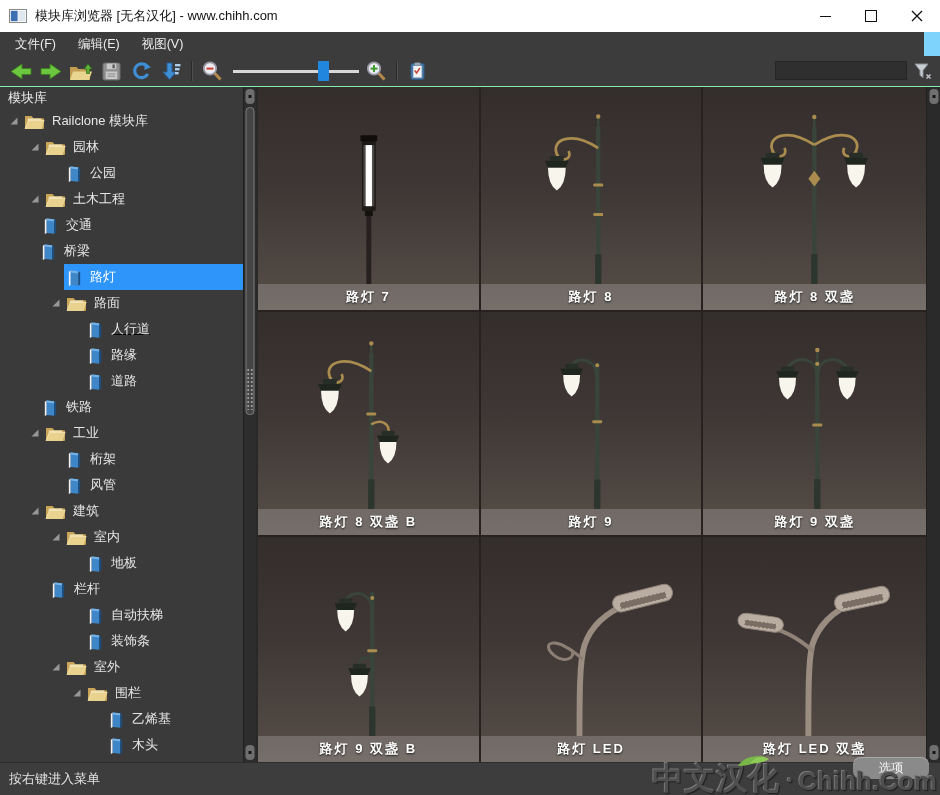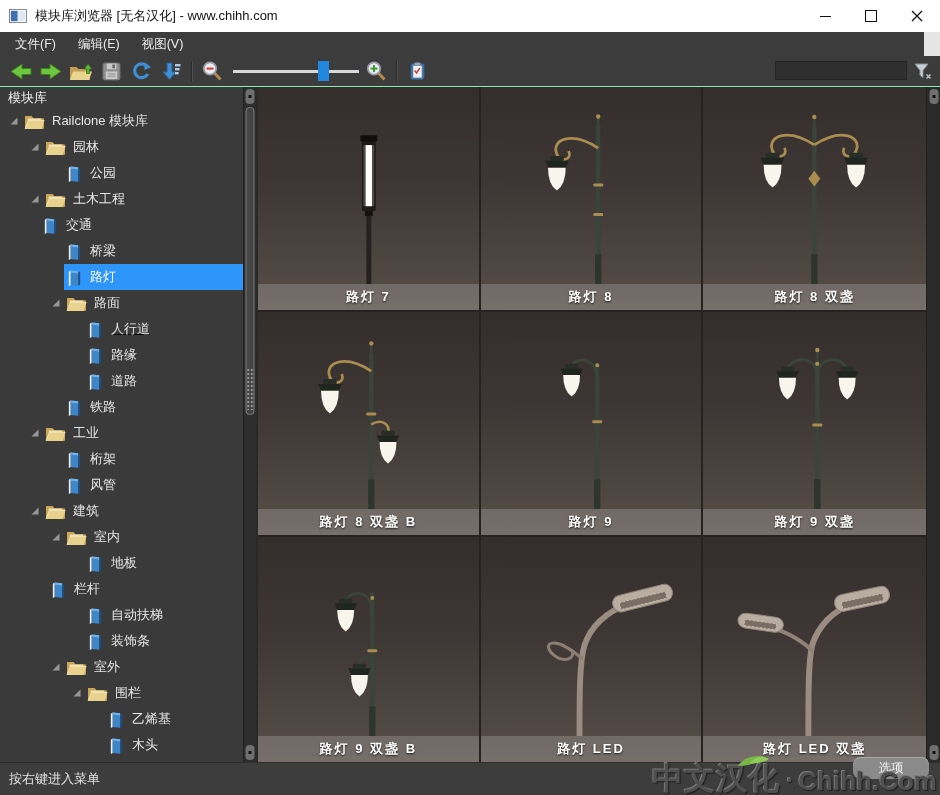--- a/index.html
+++ b/index.html
@@ -1,16 +1,16 @@
 <!DOCTYPE html>
 <html><head>
 <meta charset="utf-8">
 <style>
   html,body{margin:0;padding:0;background:#222;}
-  .window{position:relative;width:940px;height:795px;overflow:hidden;background:#e5e5e5;
+  .window{position:relative;width:940px;height:795px;overflow:hidden;background:#7dd3fc;
           font-family:"Liberation Sans",sans-serif;user-select:none;}
   
   .titlebar{position:absolute;top:0;left:0;right:0;height:32px;background:#ffffff;
             display:flex;align-items:center;}
   .title-icon{margin-left:9px;display:flex;}
   .title-text{margin-left:8px;font-size:13px;color:#111;}
   .win-controls{margin-left:auto;display:flex;height:100%;}
   .win-btn{width:46px;height:100%;display:flex;align-items:center;justify-content:center;color:#111;}
   .glyph-min{width:11px;height:0;border-top:1.5px solid #111;}
   .glyph-max{width:10px;height:10px;border:1.4px solid #111;}
@@ -279,49 +279,49 @@
                 <svg width="17" height="19" viewBox="0 0 18 19">
                   <path d="M3,3.5 L5,2 L5,17.5 L3,18.5 Z" fill="#eef2f6"></path>
                   <path d="M5,2 L13,2.8 L13,18.2 L5,17.5 Z" fill="#3f86c9"></path>
                   <path d="M5,2 L13,2.8 L13,5.2 L5,4.2 Z" fill="#73b2e6"></path>
                   <path d="M13,2.8 L15,4.2 L15,17 L13,18.2 Z" fill="#1c4f80"></path>
                 </svg>
               </span>
               <span class="row-label">交通</span>
             </span>
           </div>
+          <div class="tree-row" style="padding-left: 22px;">
+            <span class="expander"></span>
+            <span class="row-main">
+              <span class="ticon">
+                <svg width="17" height="19" viewBox="0 0 18 19">
+                  <path d="M3,3.5 L5,2 L5,17.5 L3,18.5 Z" fill="#eef2f6"></path>
+                  <path d="M5,2 L13,2.8 L13,18.2 L5,17.5 Z" fill="#3f86c9"></path>
+                  <path d="M5,2 L13,2.8 L13,5.2 L5,4.2 Z" fill="#73b2e6"></path>
+                  <path d="M13,2.8 L15,4.2 L15,17 L13,18.2 Z" fill="#1c4f80"></path>
+                </svg>
+              </span>
+              <span class="row-label">桥梁</span>
+            </span>
+          </div>
+          <div class="tree-row selected" style="padding-left: 48px;">
+            <span class="expander"></span>
+            <span class="row-main">
+              <span class="ticon">
+                <svg width="17" height="19" viewBox="0 0 18 19">
+                  <path d="M3,3.5 L5,2 L5,17.5 L3,18.5 Z" fill="#eef2f6"></path>
+                  <path d="M5,2 L13,2.8 L13,18.2 L5,17.5 Z" fill="#3f86c9"></path>
+                  <path d="M5,2 L13,2.8 L13,5.2 L5,4.2 Z" fill="#73b2e6"></path>
+                  <path d="M13,2.8 L15,4.2 L15,17 L13,18.2 Z" fill="#1c4f80"></path>
+                </svg>
+              </span>
+              <span class="row-label">路灯</span>
+            </span>
+          </div>
           <div class="tree-row" style="padding-left: 48px;">
-            <span class="expander"></span>
-            <span class="row-main">
-              <span class="ticon">
-                <svg width="17" height="19" viewBox="0 0 18 19">
-                  <path d="M3,3.5 L5,2 L5,17.5 L3,18.5 Z" fill="#eef2f6"></path>
-                  <path d="M5,2 L13,2.8 L13,18.2 L5,17.5 Z" fill="#3f86c9"></path>
-                  <path d="M5,2 L13,2.8 L13,5.2 L5,4.2 Z" fill="#73b2e6"></path>
-                  <path d="M13,2.8 L15,4.2 L15,17 L13,18.2 Z" fill="#1c4f80"></path>
-                </svg>
-              </span>
-              <span class="row-label">桥梁</span>
-            </span>
-          </div>
-          <div class="tree-row selected" style="padding-left: 48px;">
-            <span class="expander"></span>
-            <span class="row-main">
-              <span class="ticon">
-                <svg width="17" height="19" viewBox="0 0 18 19">
-                  <path d="M3,3.5 L5,2 L5,17.5 L3,18.5 Z" fill="#eef2f6"></path>
-                  <path d="M5,2 L13,2.8 L13,18.2 L5,17.5 Z" fill="#3f86c9"></path>
-                  <path d="M5,2 L13,2.8 L13,5.2 L5,4.2 Z" fill="#73b2e6"></path>
-                  <path d="M13,2.8 L15,4.2 L15,17 L13,18.2 Z" fill="#1c4f80"></path>
-                </svg>
-              </span>
-              <span class="row-label">路灯</span>
-            </span>
-          </div>
-          <div class="tree-row" style="padding-left: 48px;">
             <span class="expander">
               <svg width="10" height="10" viewBox="0 0 10 10">
                 <polygon points="1.5,8.5 8.5,8.5 8.5,1.5" fill="#979797"></polygon>
               </svg>
             </span>
             <span class="row-main">
               <span class="ticon">
                 <svg width="21" height="17" viewBox="0 0 21 17">
                   <path d="M1,3 h6.5 l2,2.2 H19 a1,1 0 0 1 1,1 V15 a1,1 0 0 1 -1,1 H2 a1,1 0 0 1 -1,-1 Z" fill="#caa457"></path>
                   <path d="M3.5,7.5 h14 l-0.6,-2 h-13 z" fill="#efe3b6"></path>
@@ -367,21 +367,21 @@
                 <svg width="17" height="19" viewBox="0 0 18 19">
                   <path d="M3,3.5 L5,2 L5,17.5 L3,18.5 Z" fill="#eef2f6"></path>
                   <path d="M5,2 L13,2.8 L13,18.2 L5,17.5 Z" fill="#3f86c9"></path>
                   <path d="M5,2 L13,2.8 L13,5.2 L5,4.2 Z" fill="#73b2e6"></path>
                   <path d="M13,2.8 L15,4.2 L15,17 L13,18.2 Z" fill="#1c4f80"></path>
                 </svg>
               </span>
               <span class="row-label">道路</span>
             </span>
           </div>
-          <div class="tree-row" style="padding-left: 48px;">
+          <div class="tree-row" style="padding-left: 24px;">
             <span class="expander"></span>
             <span class="row-main">
               <span class="ticon">
                 <svg width="17" height="19" viewBox="0 0 18 19">
                   <path d="M3,3.5 L5,2 L5,17.5 L3,18.5 Z" fill="#eef2f6"></path>
                   <path d="M5,2 L13,2.8 L13,18.2 L5,17.5 Z" fill="#3f86c9"></path>
                   <path d="M5,2 L13,2.8 L13,5.2 L5,4.2 Z" fill="#73b2e6"></path>
                   <path d="M13,2.8 L15,4.2 L15,17 L13,18.2 Z" fill="#1c4f80"></path>
                 </svg>
               </span>

